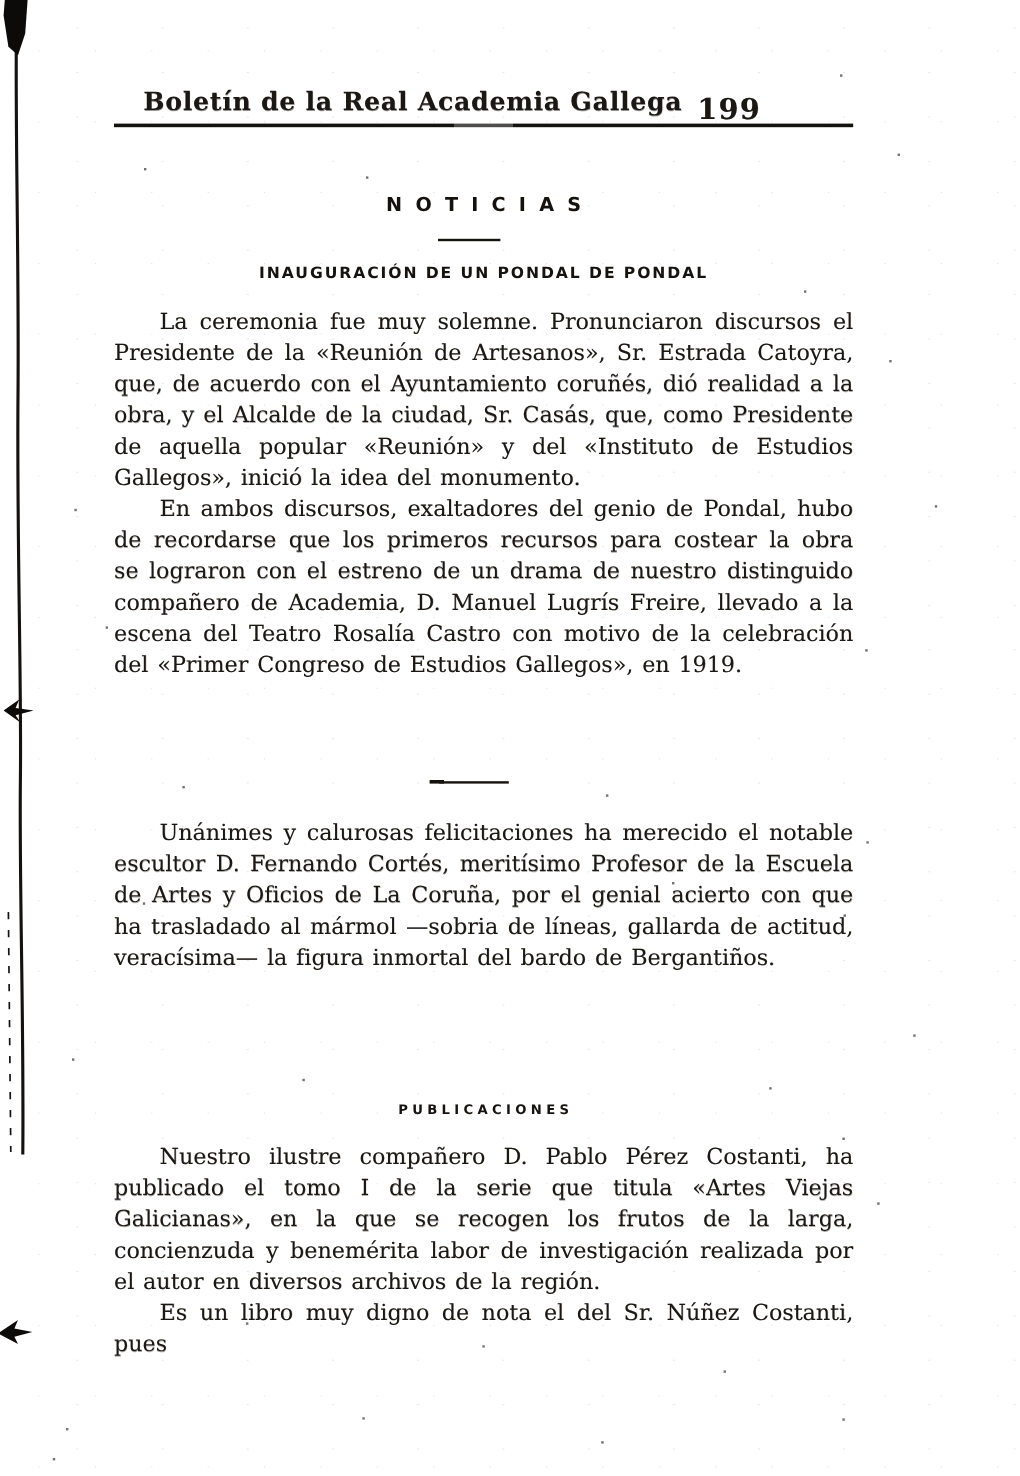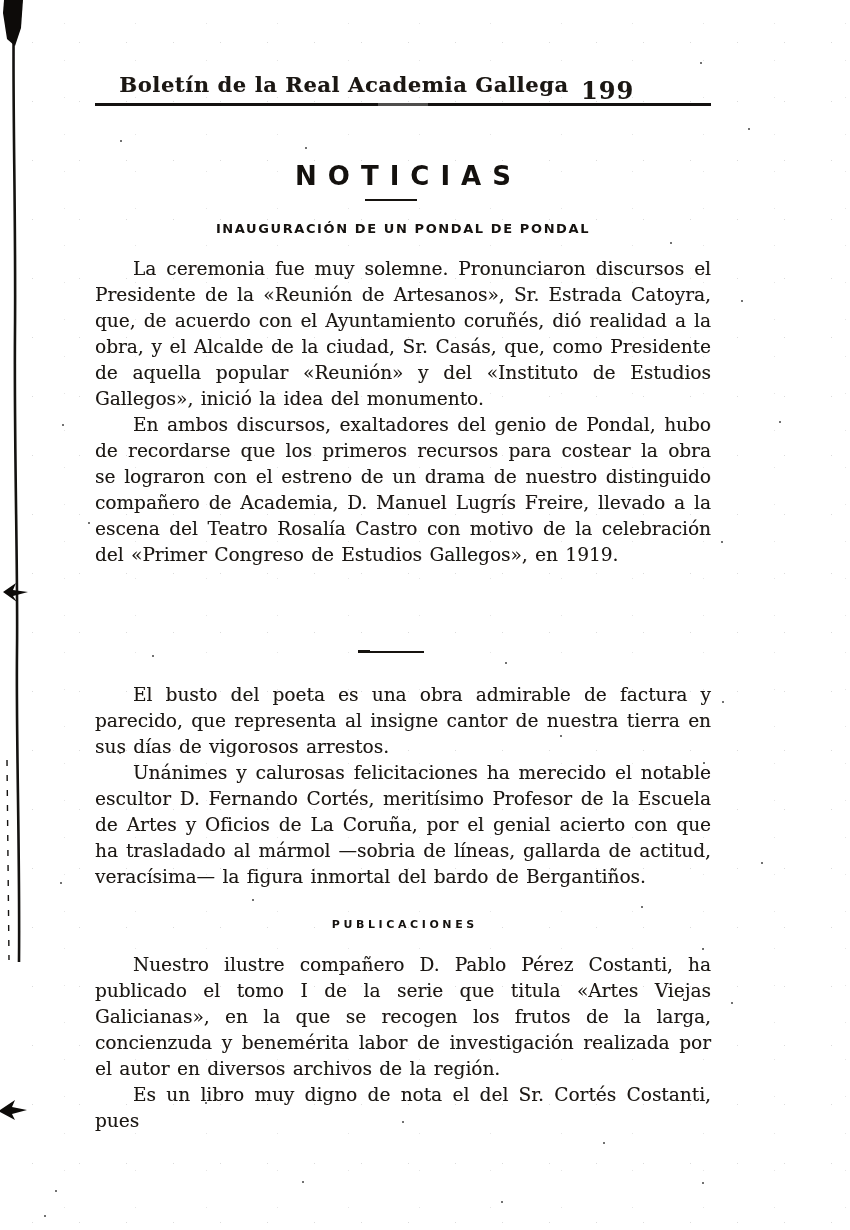--- a/index.html
+++ b/index.html
@@ -22,21 +22,21 @@
   .journal-header{position:absolute;top:72px;left:0;width:616px;
     text-align:center;box-sizing:border-box;padding-right:118px;
     font-size:21px;font-weight:bold;letter-spacing:.6px;
     text-shadow:.3px .3px 0 rgba(20,15,10,.45);}
   .page-number{position:absolute;top:76px;left:486px;font-size:24px;
     font-weight:bold;letter-spacing:1px;text-shadow:.3px .3px 0 rgba(20,15,10,.4);}
   .header-rule{position:absolute;top:103px;left:0;width:616px;height:3px;
     background:linear-gradient(90deg,#141210 0 46%, rgba(20,18,16,.75) 46% 54%, #141210 54% 100%);}
   
   .noticias-title{position:absolute;top:161px;left:0;width:616px;text-align:center;
-    font-family:"DejaVu Sans", sans-serif;font-weight:bold;font-size:26px;
+    font-family:"DejaVu Sans", sans-serif;font-weight:bold;font-size:16px;
     letter-spacing:11px;text-indent:11px;color:#14110e;}
   .noticias-rule{position:absolute;top:199px;left:270px;width:52px;height:2px;background:#16130f;}
   .noticias-subtitle{position:absolute;top:221px;left:0;width:616px;text-align:center;
     font-family:"DejaVu Sans", sans-serif;font-weight:bold;font-size:13px;
     letter-spacing:1.6px;color:#15120f;}
   .publicaciones-title{position:absolute;top:918px;left:0;width:616px;text-align:center;
     font-family:"DejaVu Sans", sans-serif;font-weight:bold;font-size:11px;
     letter-spacing:3.6px;text-indent:3.6px;color:#15120f;}
   
   .textblock{position:absolute;left:0;width:616px;font-size:18.5px;line-height:26px;
@@ -87,25 +87,24 @@
     <div class="noticias-subtitle">INAUGURACIÓN DE UN PONDAL DE PONDAL</div>
 
     <div class="textblock block-1">
       <p>La ceremonia fue muy solemne. Pronunciaron discursos el Presidente de la «Reunión de Artesanos», Sr. Estrada Catoyra, que, de acuerdo con el Ayuntamiento coruñés, dió realidad a la obra, y el Alcalde de la ciudad, Sr. Casás, que, como Presidente de aquella popular «Reunión» y del «Instituto de Estudios Gallegos», inició la idea del monumento.</p>
       <p>En ambos discursos, exaltadores del genio de Pondal, hubo de recordarse que los primeros recursos para costear la obra se lograron con el estreno de un drama de nuestro distinguido compañero de Academia, D. Manuel Lugrís Freire, llevado a la escena del Teatro Rosalía Castro con motivo de la celebración del «Primer Congreso de Estudios Gallegos», en 1919.</p>
     </div>
 
     <div class="separator-rule"></div>
 
     <div class="textblock block-2">
-      <p>El busto del poeta es una obra admirable de factura y parecido, que representa al insigne cantor de nuestra tierra en sus días de vigorosos arrestos.</p>
       <p>Unánimes y calurosas felicitaciones ha merecido el notable escultor D. Fernando Cortés, meritísimo Profesor de la Escuela de Artes y Oficios de La Coruña, por el genial acierto con que ha trasladado al mármol —sobria de líneas, gallarda de actitud, veracísima— la figura inmortal del bardo de Bergantiños.</p>
     </div>
 
     <div class="publicaciones-title">PUBLICACIONES</div>
 
     <div class="textblock block-3">
       <p>Nuestro ilustre compañero D. Pablo Pérez Costanti, ha publicado el tomo I de la serie que titula «Artes Viejas Galicianas», en la que se recogen los frutos de la larga, concienzuda y benemérita labor de investigación realizada por el autor en diversos archivos de la región.</p>
-      <p>Es un libro muy digno de nota el del Sr. Cortés Costanti, pues</p>
+      <p>Es un libro muy digno de nota el del Sr. Núñez Costanti, pues</p>
     </div>
 
   </div>
 </div>
 
 </body></html>

